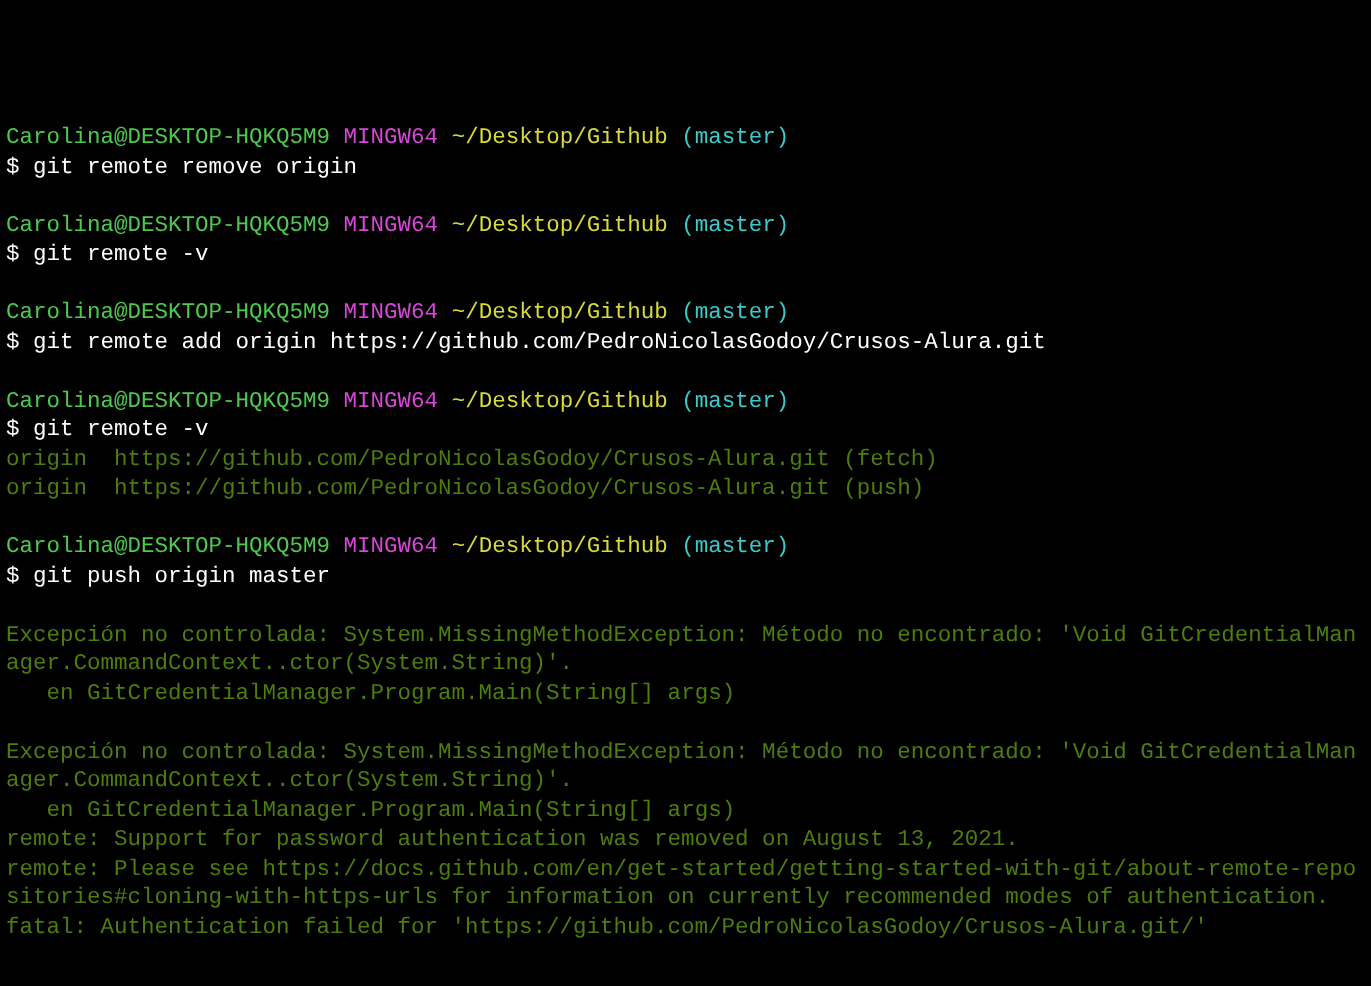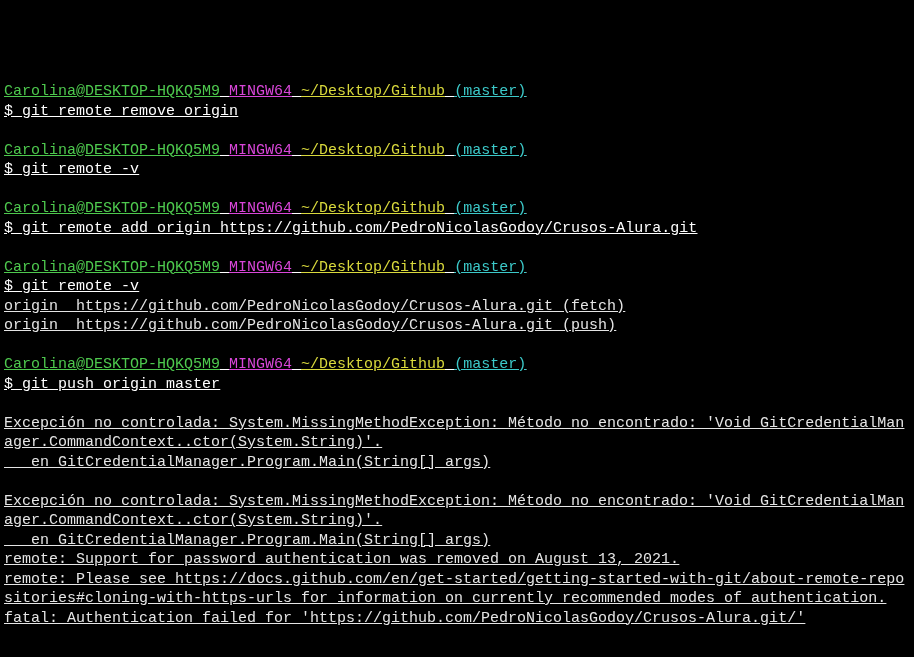--- a/index.html
+++ b/index.html
@@ -1,39 +1,38 @@
 <!DOCTYPE html>
 <html><head>
   <meta charset="utf-8">
   <style>
     * {
       margin: 0;
       padding: 0;
       box-sizing: border-box;
-      text-decoration: underline;
     }
     body {
       background: #000000;
       font-family: 'Consolas', 'Courier New', monospace;
       font-size: 15px;
       line-height: 1.3;
       color: #ffffff;
       padding: 4px;
       width: 914px;
       height: 657px;
       overflow: hidden;
       white-space: pre-wrap;
       word-break: break-all;
     }
     .user { color: #4ec94e; }
     .host { color: #d946d9; }
     .path { color: #d9d93c; }
     .branch { color: #3cc9c9; }
     .prompt { color: #ffffff; }
-    .output { color: #e5e5e5; }
+    .output { color: #4d7c0f; }
     .blank { height: 1.3em; }
   </style>
 </head>
 <body>
 
 
 
 <div><div><span class="user">Carolina@DESKTOP-HQKQ5M9</span> <span class="host">MINGW64</span> <span class="path">~/Desktop/Github</span> <span class="branch">(master)</span></div><div><span class="prompt">$</span> <span class="prompt">git remote remove origin</span></div><div class="blank"></div><div><span class="user">Carolina@DESKTOP-HQKQ5M9</span> <span class="host">MINGW64</span> <span class="path">~/Desktop/Github</span> <span class="branch">(master)</span></div><div><span class="prompt">$</span> <span class="prompt">git remote -v</span></div><div class="blank"></div><div><span class="user">Carolina@DESKTOP-HQKQ5M9</span> <span class="host">MINGW64</span> <span class="path">~/Desktop/Github</span> <span class="branch">(master)</span></div><div><span class="prompt">$</span> <span class="prompt">git remote add origin https://github.com/PedroNicolasGodoy/Crusos-Alura.git</span></div><div class="blank"></div><div><span class="user">Carolina@DESKTOP-HQKQ5M9</span> <span class="host">MINGW64</span> <span class="path">~/Desktop/Github</span> <span class="branch">(master)</span></div><div><span class="prompt">$</span> <span class="prompt">git remote -v</span></div><div class="output">origin  https://github.com/PedroNicolasGodoy/Crusos-Alura.git (fetch)</div><div class="output">origin  https://github.com/PedroNicolasGodoy/Crusos-Alura.git (push)</div><div class="blank"></div><div><span class="user">Carolina@DESKTOP-HQKQ5M9</span> <span class="host">MINGW64</span> <span class="path">~/Desktop/Github</span> <span class="branch">(master)</span></div><div><span class="prompt">$</span> <span class="prompt">git push origin master</span></div><div class="blank"></div><div class="output">Excepción no controlada: System.MissingMethodException: Método no encontrado: 'Void GitCredentialManager.CommandContext..ctor(System.String)'.</div><div class="output">   en GitCredentialManager.Program.Main(String[] args)</div><div class="blank"></div><div class="output">Excepción no controlada: System.MissingMethodException: Método no encontrado: 'Void GitCredentialManager.CommandContext..ctor(System.String)'.</div><div class="output">   en GitCredentialManager.Program.Main(String[] args)</div><div class="output">remote: Support for password authentication was removed on August 13, 2021.</div><div class="output">remote: Please see https://docs.github.com/en/get-started/getting-started-with-git/about-remote-repositories#cloning-with-https-urls for information on currently recommended modes of authentication.</div><div class="output">fatal: Authentication failed for 'https://github.com/PedroNicolasGodoy/Crusos-Alura.git/'</div></div>
 
 

